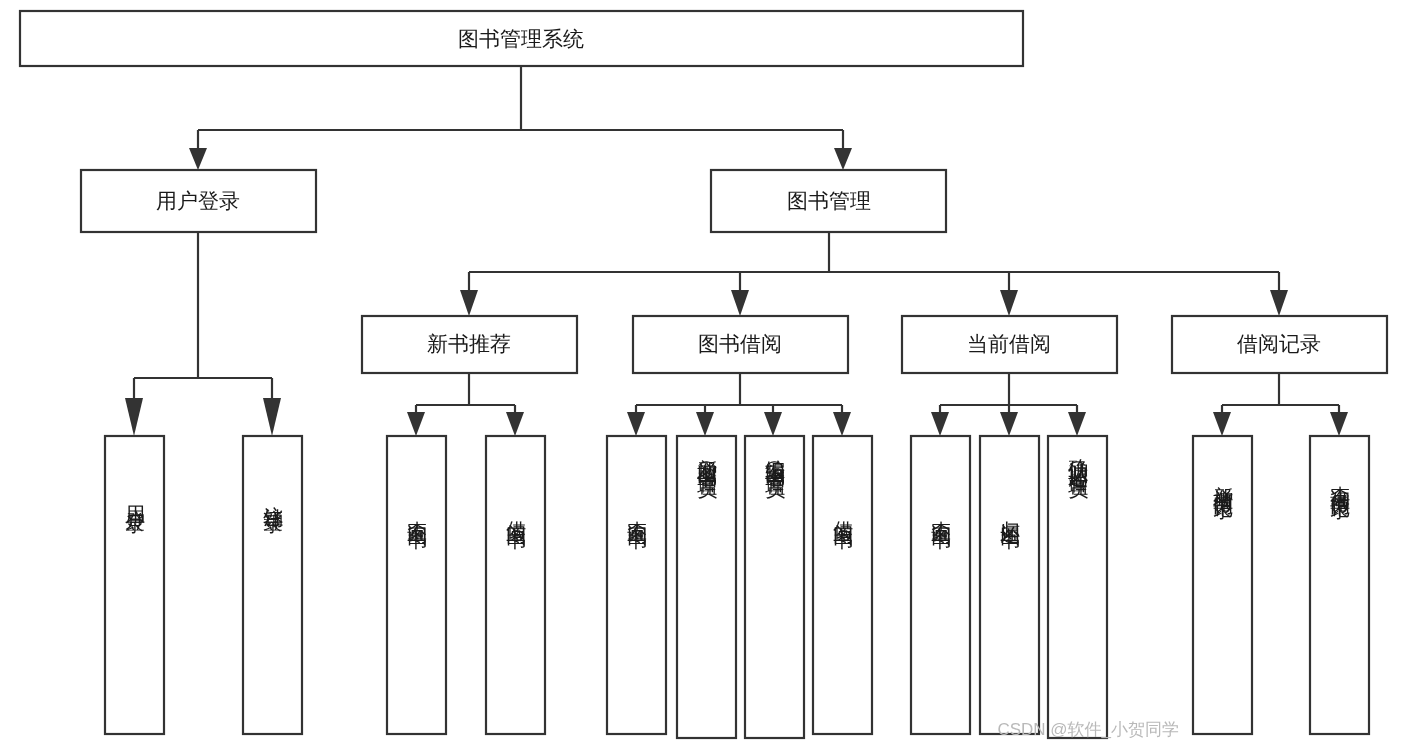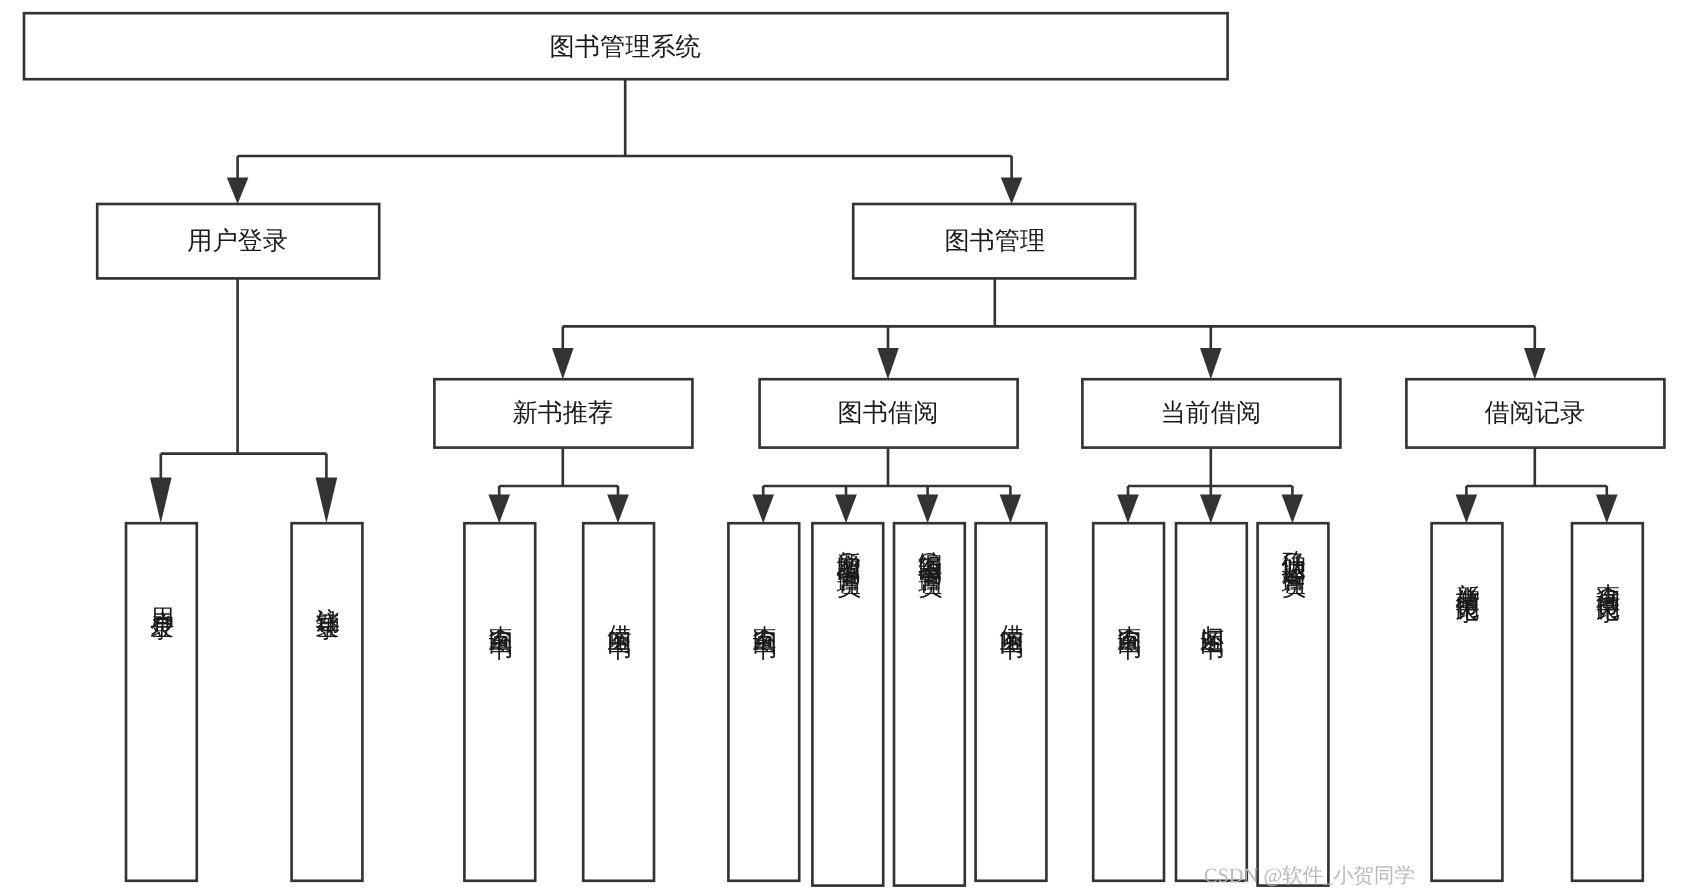--- a/index.html
+++ b/index.html
@@ -54,21 +54,21 @@
     stroke-linecap: butt;
   }
   .arrow-head {
     fill: #333333;
     stroke: none;
   }
   .watermark-text {
     position: absolute;
     right: 10px;
     bottom: 6px;
-    font-family: Liberation Serif, serif;
+    font-family: Liberation Sans, sans-serif;
     font-size: 17px;
     color: #b9b9b9;
     white-space: nowrap;
     user-select: none;
   }
 </style>
 </head>
 <body>
 
 <div id="diagram-root">

